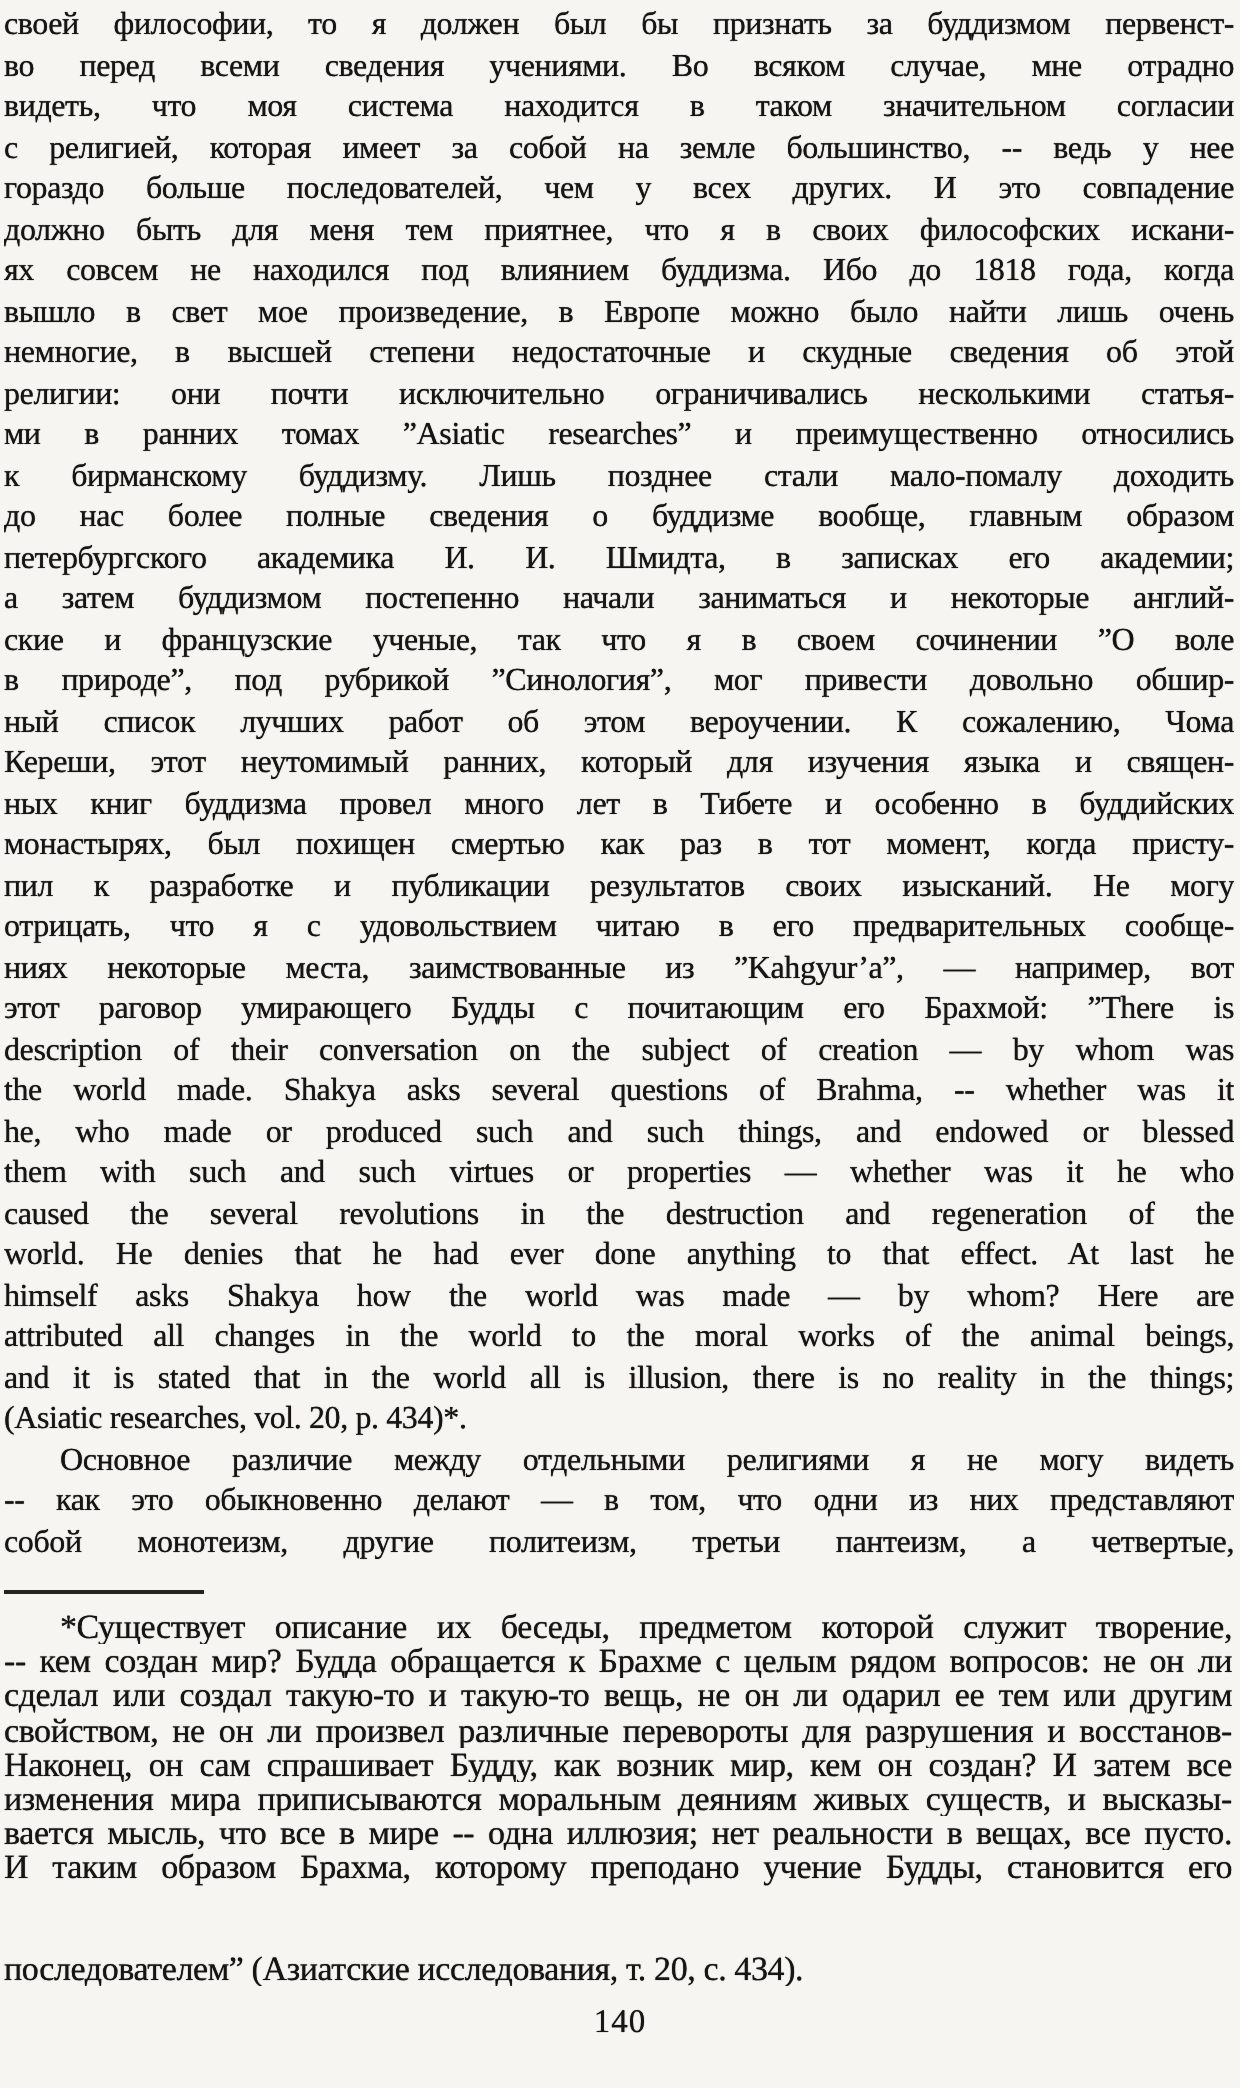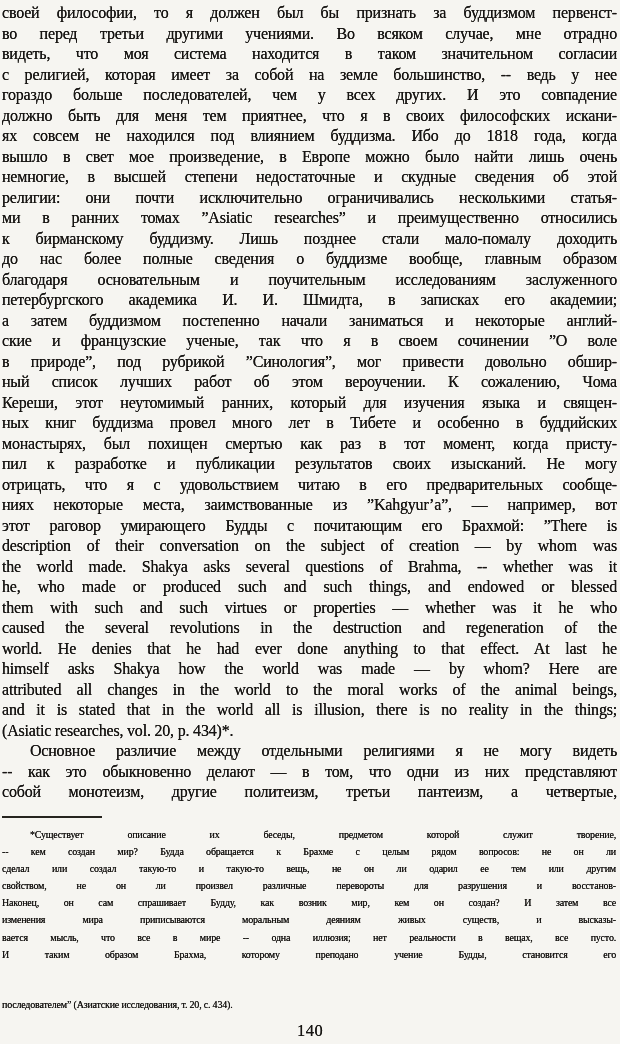--- a/index.html
+++ b/index.html
@@ -29,54 +29,53 @@
   .footnote-sep {
     width: 100px;
     height: 0;
     border-top: 2px solid #26241f;
     margin: 13px 0 8px 2px;
   }
   .footnote { padding: 0 4px 0 2px; }
   .fline {
     height: 17.2px;
     line-height: 17.2px;
-    font-size: 10px;
+    font-size: 17px;
     letter-spacing: -0.2px;
     text-align: justify;
     text-align-last: justify;
     overflow: hidden;
   }
   .fline.end { text-align-last: left; margin-top: 33px; }
   .fline.indent { text-indent: 28px; }
   .page-number {
     margin-top: 8px;
     text-align: center;
     font-size: 16.5px;
     letter-spacing: 0.5px;
   }
 </style>
 </head>
 <body>
 
 <div class="page" style="background: rgb(246, 245, 241); color: rgb(23, 21, 19);">
   <div class="main-text" id="main-text">
       <div class="mline"><span>своей философии, то я должен был бы признать за буддизмом первенст-</span></div>
-      <div class="mline"><span>во перед третьи другими учениями. Во всяком случае, мне отрадно</span></div>
+      <div class="mline"><span>во перед всеми сведения учениями. Во всяком случае, мне отрадно</span></div>
       <div class="mline"><span>видеть, что моя система находится в таком значительном согласии</span></div>
       <div class="mline"><span>с религией, которая имеет за собой на земле большинство, -- ведь у нее</span></div>
       <div class="mline"><span>гораздо больше последователей, чем у всех других. И это совпадение</span></div>
       <div class="mline"><span>должно быть для меня тем приятнее, что я в своих философских искани-</span></div>
       <div class="mline"><span>ях совсем не находился под влиянием буддизма. Ибо до 1818 года, когда</span></div>
       <div class="mline"><span>вышло в свет мое произведение, в Европе можно было найти лишь очень</span></div>
       <div class="mline"><span>немногие, в высшей степени недостаточные и скудные сведения об этой</span></div>
       <div class="mline"><span>религии: они почти исключительно ограничивались несколькими статья-</span></div>
       <div class="mline"><span>ми в ранних томах ”Asiatic researches” и преимущественно относились</span></div>
       <div class="mline"><span>к бирманскому буддизму. Лишь позднее стали мало-помалу доходить</span></div>
       <div class="mline"><span>до нас более полные сведения о буддизме вообще, главным образом</span></div>
-      <div class="mline"><span>благодаря основательным и поучительным исследованиям заслуженного</span></div>
       <div class="mline"><span>петербургского академика </span><span class="it">И. И. Шмидта</span><span>, в записках его академии;</span></div>
       <div class="mline"><span>а затем буддизмом постепенно начали заниматься и некоторые англий-</span></div>
       <div class="mline"><span>ские и французские ученые, так что я в своем сочинении ”О воле</span></div>
       <div class="mline"><span>в природе”, под рубрикой ”Синология”, мог привести довольно обшир-</span></div>
       <div class="mline"><span>ный список лучших работ об этом вероучении. К сожалению, </span><span class="it">Чома</span></div>
       <div class="mline"><span class="it">Кереши</span><span>, этот неутомимый ранних, который для изучения языка и священ-</span></div>
       <div class="mline"><span>ных книг буддизма провел много лет в Тибете и особенно в буддийских</span></div>
       <div class="mline"><span>монастырях, был похищен смертью как раз в тот момент, когда присту-</span></div>
       <div class="mline"><span>пил к разработке и публикации результатов своих изысканий. Не могу</span></div>
       <div class="mline"><span>отрицать, что я с удовольствием читаю в его предварительных сообще-</span></div>

